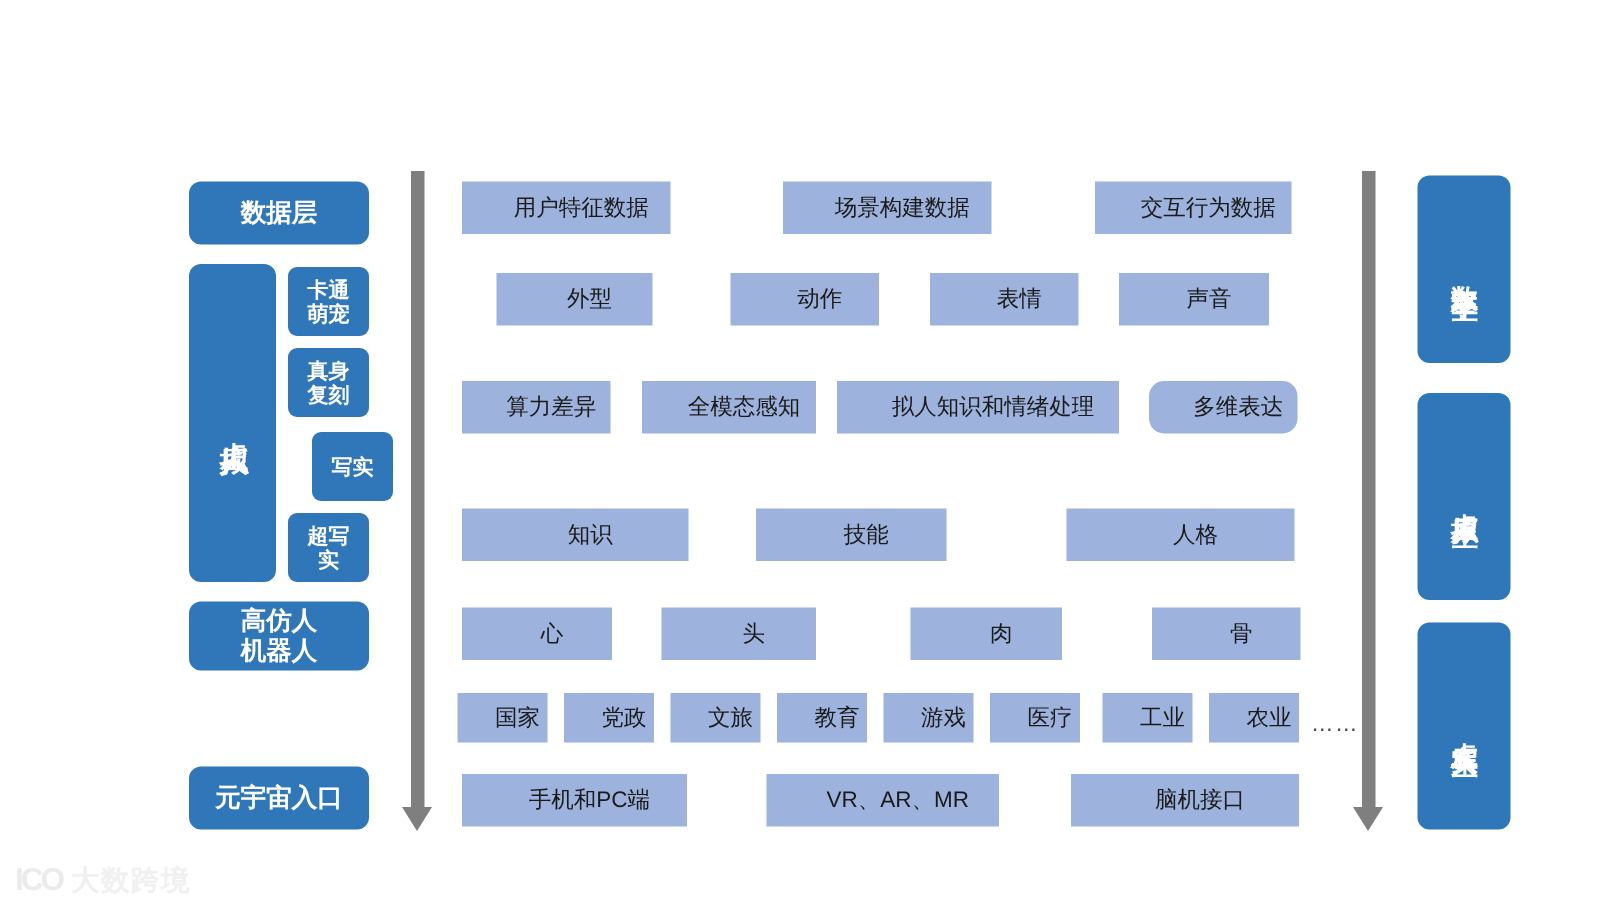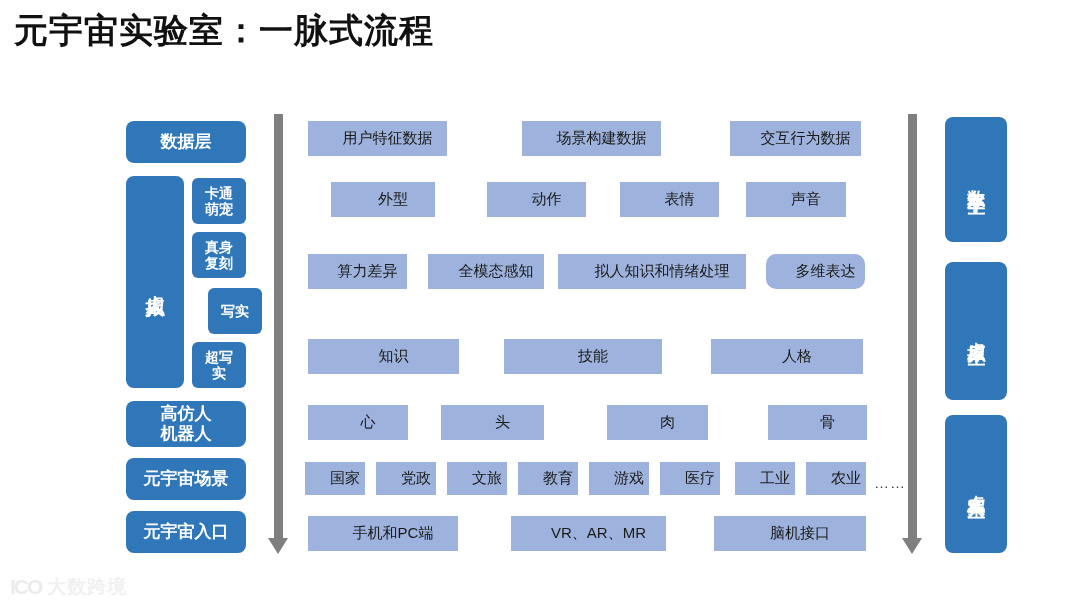--- a/index.html
+++ b/index.html
@@ -83,21 +83,20 @@
   }
   .watermark .wtext{
     font-size:19px;color:#e2e2e2;font-weight:bold;letter-spacing:1px;
   }
 </style>
 </head>
 <body>
 
 <div id="stage">
 
-  <div class="title">元宇宙实验室：一脉式流程</div>
 
   <div class="pill" style="left:126px;top:121px;width:120px;height:42px;font-size:17px;">
     <span>数据层</span>
   </div>
 
   <div class="pill" style="left:126px;top:176px;width:58px;height:212px;font-size:19px;">
     <span class="vert">虚拟人</span>
   </div>
 
   <div class="pill small" style="left:192px;top:178px;width:54px;height:46px;font-size:14px;white-space:pre-line;">
@@ -114,23 +113,20 @@
   <div class="pill small" style="left:192px;top:342px;width:54px;height:46px;font-size:14px;white-space:pre-line;">
     <span>超写
 实</span>
   </div>
 
   <div class="pill" style="left:126px;top:401px;width:120px;height:46px;font-size:17px;white-space:pre-line;">
     <span>高仿人
 机器人</span>
   </div>
 
-  <div class="pill" style="left:126px;top:458px;width:120px;height:42px;font-size:17px;">
-    <span>元宇宙场景</span>
-  </div>
 
   <div class="pill" style="left:126px;top:511px;width:120px;height:42px;font-size:17px;">
     <span>元宇宙入口</span>
   </div>
 
   <div class="arrow" style="left:268px;top:114px;width:21px;height:440px;">
     <div class="shaft" style="height:424px;"></div>
     <div class="head" style="top:424px;"></div>
   </div>
 
@@ -164,21 +160,21 @@
       </div>
       <div class="box" style="left: 558px; top: 254px; width: 188px; height: 35px;">
         <span>拟人知识和情绪处理</span>
       </div>
       <div class="box" style="left: 766px; top: 254px; width: 99px; height: 35px; border-radius: 10px;">
         <span>多维表达</span>
       </div>
       <div class="box" style="left: 308px; top: 339px; width: 151px; height: 35px;">
         <span>知识</span>
       </div>
-      <div class="box" style="left: 504px; top: 339px; width: 158px; height: 35px;">
+      <div class="box" style="left: 504px; top: 339px; width: 127px; height: 35px;">
         <span>技能</span>
       </div>
       <div class="box" style="left: 711px; top: 339px; width: 152px; height: 35px;">
         <span>人格</span>
       </div>
       <div class="box" style="left: 308px; top: 405px; width: 100px; height: 35px;">
         <span>心</span>
       </div>
       <div class="box" style="left: 441px; top: 405px; width: 103px; height: 35px;">
         <span>头</span>

